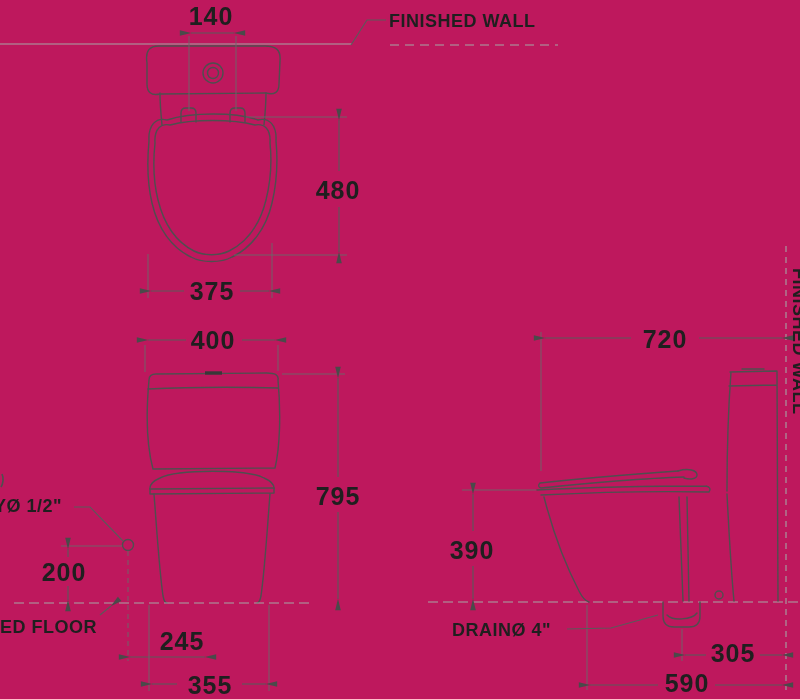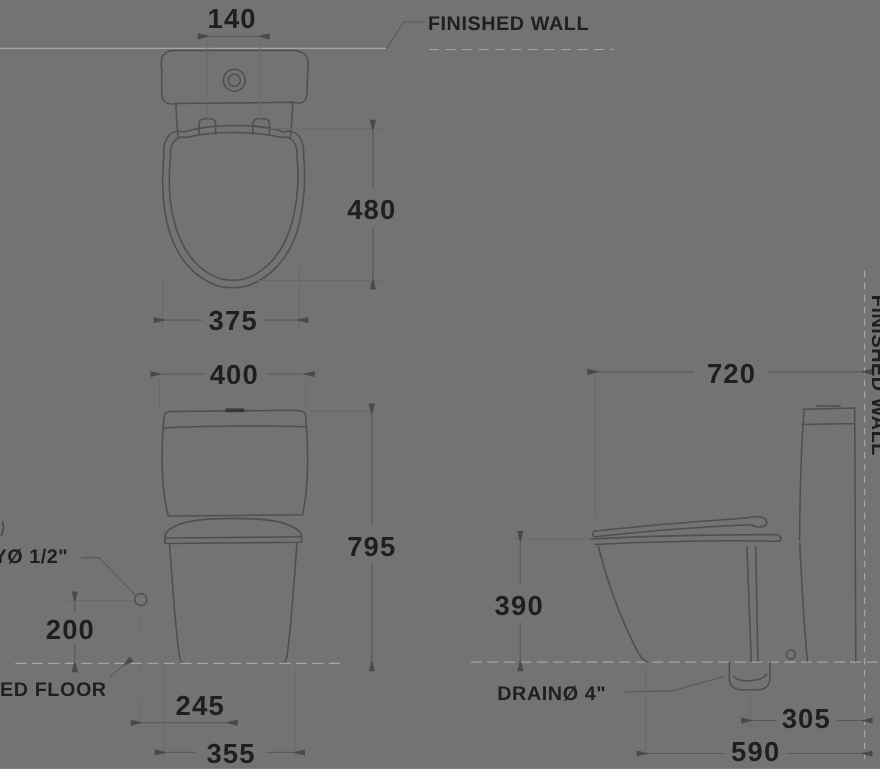--- a/index.html
+++ b/index.html
@@ -1,16 +1,16 @@
 <!DOCTYPE html>
 <html><head>
 <meta charset="utf-8">
 <style>
   html,body{margin:0;padding:0;background:#ffffff;}
-  #stage{position:relative;width:800px;height:699px;background:#737373;overflow:hidden;
+  #stage{position:relative;width:800px;height:699px;background:#be185d;overflow:hidden;
          font-family:"Liberation Sans",sans-serif;text-align:center;}
   svg{position:absolute;top:0;left:0;}
   text{font-family:"Liberation Sans",sans-serif;font-weight:bold;fill:#1f1f1f;}
   .dim-num{font-size:25px;letter-spacing:1px;}
   .lbl{font-size:18px;letter-spacing:0.5px;}
   .outline{fill:none;stroke:#4f4f4f;stroke-width:1.4;stroke-linecap:round;stroke-linejoin:round;}
   .dimline{fill:none;stroke:#5a5a5a;stroke-width:1.1;}
   .extline{fill:none;stroke:#6a6a6a;stroke-width:0.9;}
   .faint{fill:none;stroke:#a5a5a5;stroke-width:1.1;}
   .leader{fill:none;stroke:#5a5a5a;stroke-width:1.1;}

